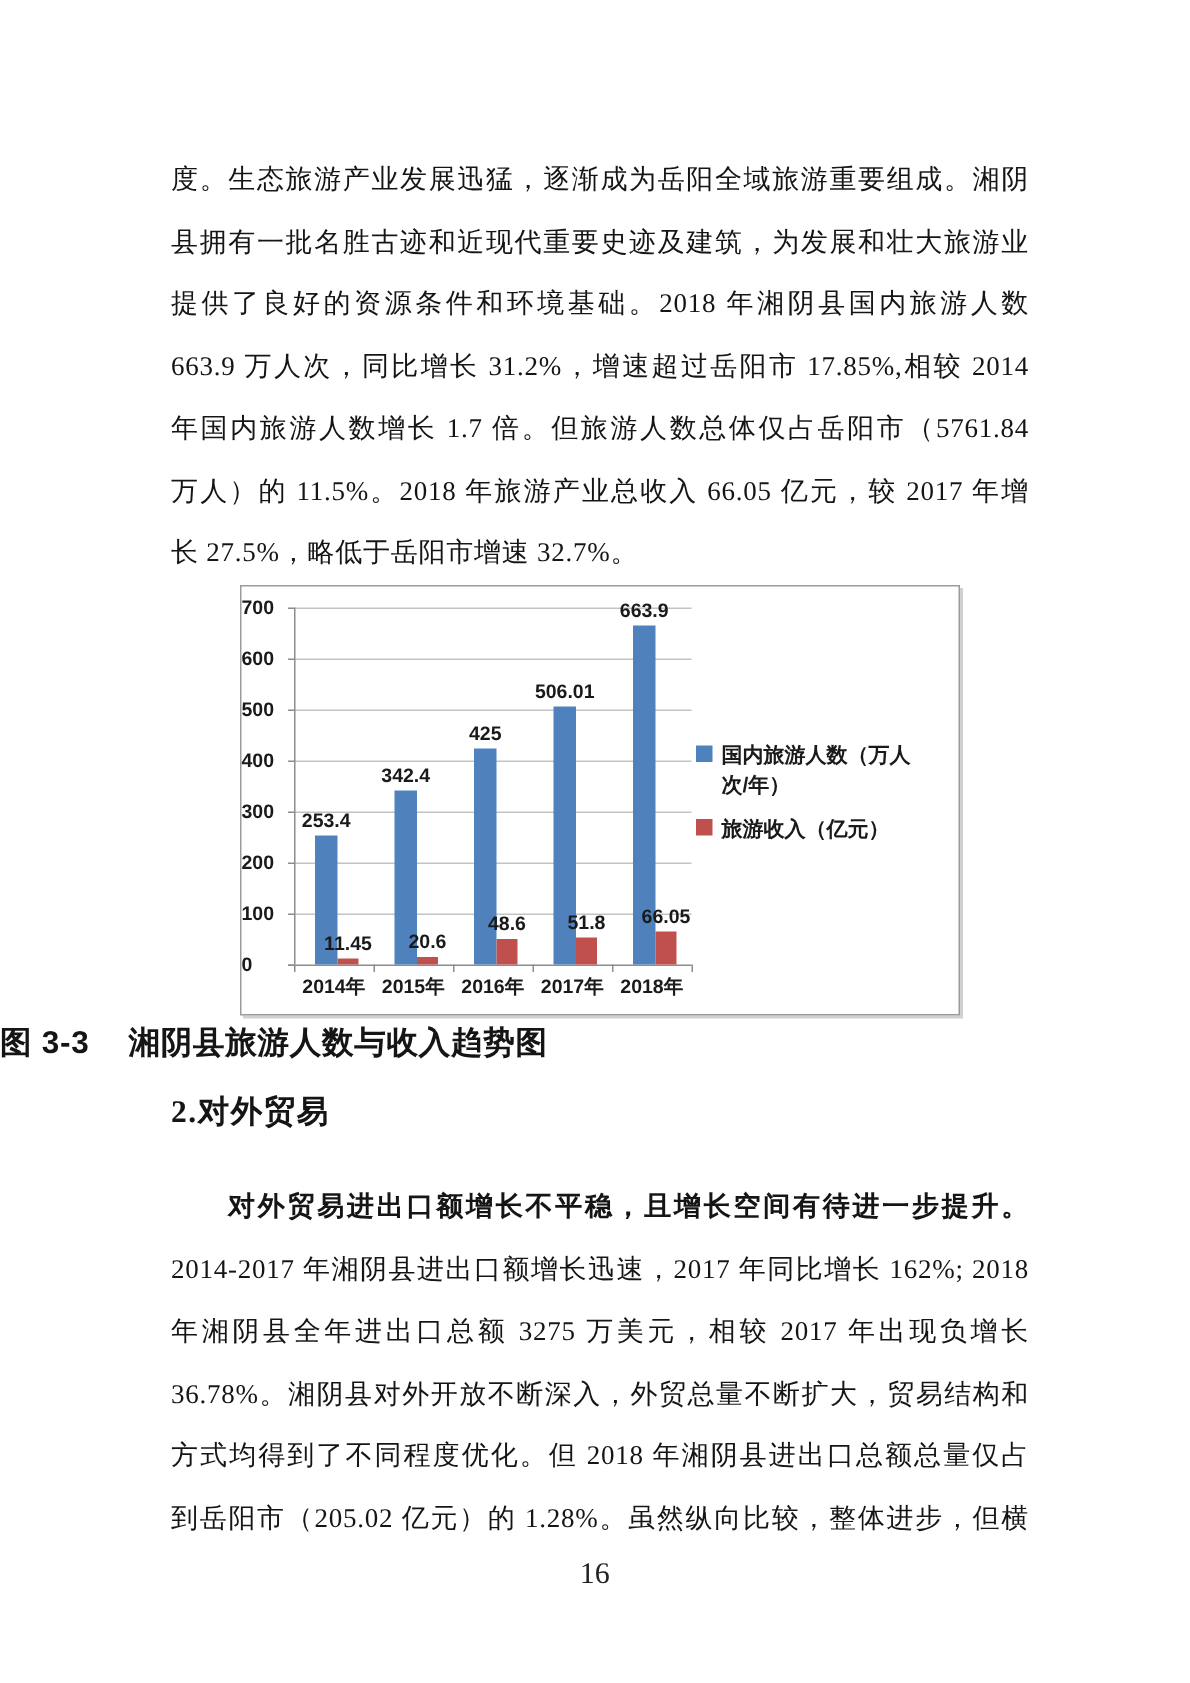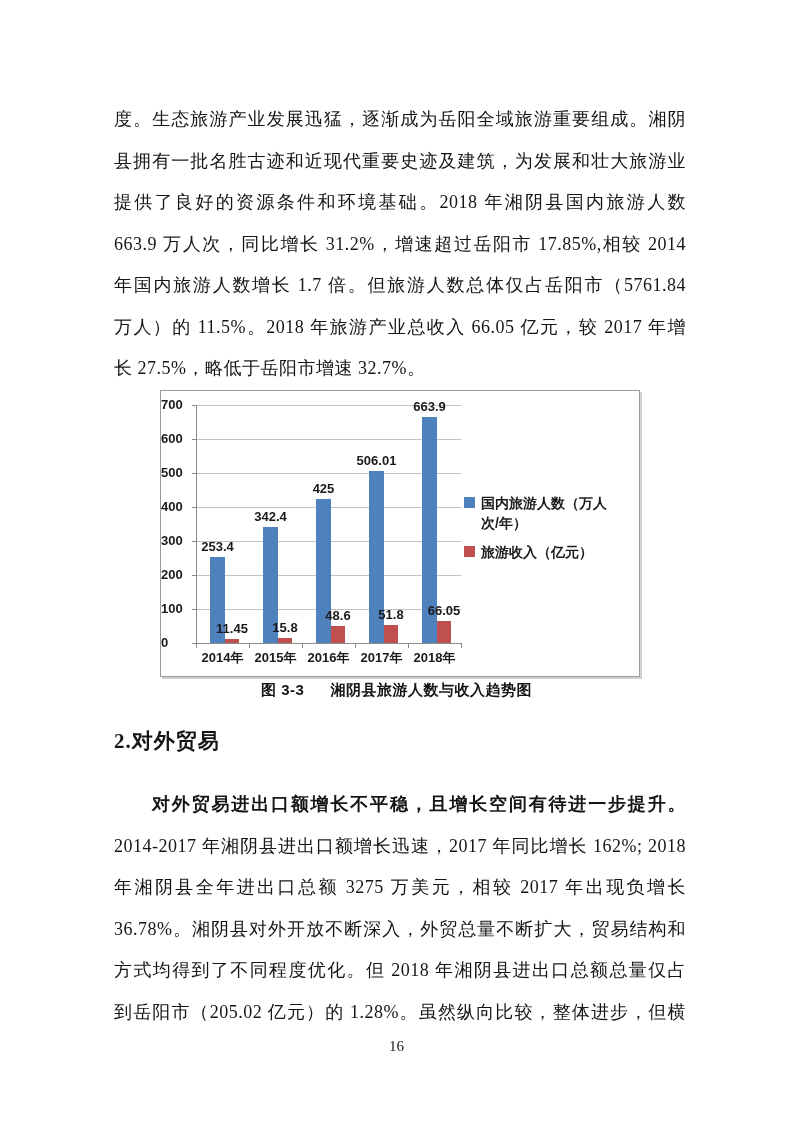--- a/index.html
+++ b/index.html
@@ -31,27 +31,27 @@
   .ylab{position:absolute;font-size:13px;font-weight:600;line-height:16px;}
   .xcat{position:absolute;font-size:13px;font-weight:600;text-align:center;line-height:16px;}
   .bar{position:absolute;}
   .dlabel{position:absolute;font-size:13px;font-weight:700;text-align:center;white-space:nowrap;line-height:16px;}
   .legend{position:absolute;left:303px;top:102px;width:160px;}
   .legend-item{display:flex;gap:6px;margin-bottom:9px;}
   .swatch{width:11px;height:11px;margin-top:4px;flex:none;}
   .legend-text{font-size:14px;line-height:20px;font-weight:600;}
   
   .caption{
-    position:absolute;left:0;right:0;top:681px;text-align:center;
+    position:absolute;left:0;right:0;top:681px;
     font-family:"Liberation Sans","DejaVu Sans",sans-serif;
-    font-size:15px;font-weight:bold;letter-spacing:.5px;
+    font-size:21px;font-weight:bold;letter-spacing:.5px;
   }
   .caption .cap-label{margin-right:26px;}
   
-  .pagenum{position:absolute;left:0;right:0;top:1038px;text-align:center;font-size:15px;color:#222;}
+  .pagenum{position:absolute;left:0;right:0;top:1038px;text-align:center;font-size:20px;color:#222;}
 </style>
 </head>
 <body>
 
 <div class="page">
 
   <div class="textcol" style="top:99px;">
     <div class="line">度。生态旅游产业发展迅猛，逐渐成为岳阳全域旅游重要组成。湘阴</div>
     <div class="line">县拥有一批名胜古迹和近现代重要史迹及建筑，为发展和壮大旅游业</div>
     <div class="line">提供了良好的资源条件和环境基础。2018 年湘阴县国内旅游人数</div>
@@ -99,21 +99,21 @@
         <div class="xcat" style="left: 141px; top: 259px; width: 53px;">2016年</div>
         <div class="xcat" style="left: 194px; top: 259px; width: 53px;">2017年</div>
         <div class="xcat" style="left: 247px; top: 259px; width: 53px;">2018年</div>
         <div class="bar" style="left: 49px; top: 165.844px; width: 15px; height: 86.156px; background: rgb(79, 129, 189);"></div>
         <div class="bar" style="left: 64px; top: 248.107px; width: 14px; height: 3.893px; background: rgb(192, 80, 77);"></div>
         <div class="dlabel" style="left: 26.5px; top: 147.844px; width: 60px;">253.4</div>
         <div class="dlabel" style="left: 41px; top: 230.107px; width: 60px;">11.45</div>
         <div class="bar" style="left: 102px; top: 135.584px; width: 15px; height: 116.416px; background: rgb(79, 129, 189);"></div>
         <div class="bar" style="left: 117px; top: 246.628px; width: 14px; height: 5.372px; background: rgb(192, 80, 77);"></div>
         <div class="dlabel" style="left: 79.5px; top: 117.584px; width: 60px;">342.4</div>
-        <div class="dlabel" style="left: 94px; top: 228.628px; width: 60px;">15.8</div>
+        <div class="dlabel" style="left: 94px; top: 228.628px; width: 60px;">20.6</div>
         <div class="bar" style="left: 155px; top: 107.5px; width: 15px; height: 144.5px; background: rgb(79, 129, 189);"></div>
         <div class="bar" style="left: 170px; top: 235.476px; width: 14px; height: 16.524px; background: rgb(192, 80, 77);"></div>
         <div class="dlabel" style="left: 132.5px; top: 89.5px; width: 60px;">425</div>
         <div class="dlabel" style="left: 147px; top: 217.476px; width: 60px;">48.6</div>
         <div class="bar" style="left: 208px; top: 79.9566px; width: 15px; height: 172.043px; background: rgb(79, 129, 189);"></div>
         <div class="bar" style="left: 223px; top: 234.388px; width: 14px; height: 17.612px; background: rgb(192, 80, 77);"></div>
         <div class="dlabel" style="left: 185.5px; top: 61.9566px; width: 60px;">506.01</div>
         <div class="dlabel" style="left: 200px; top: 216.388px; width: 60px;">51.8</div>
         <div class="bar" style="left: 261px; top: 26.274px; width: 15px; height: 225.726px; background: rgb(79, 129, 189);"></div>
         <div class="bar" style="left: 276px; top: 229.543px; width: 14px; height: 22.457px; background: rgb(192, 80, 77);"></div>

